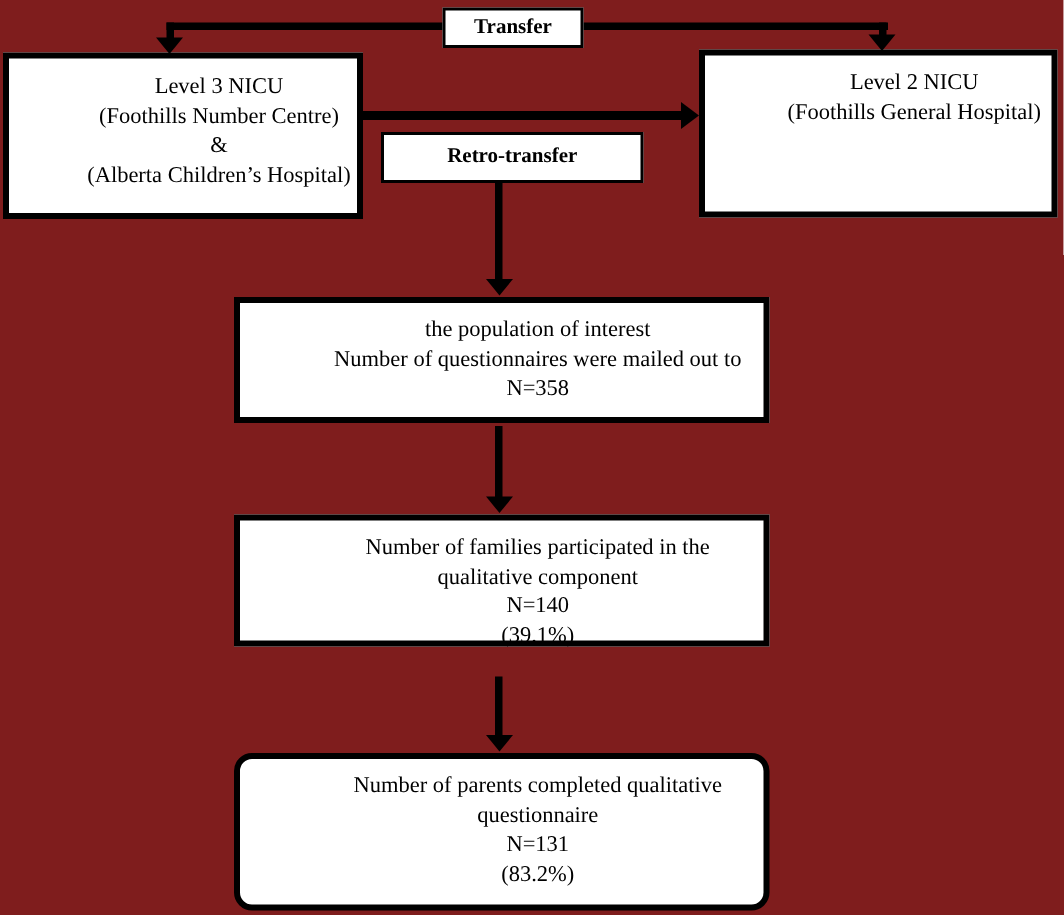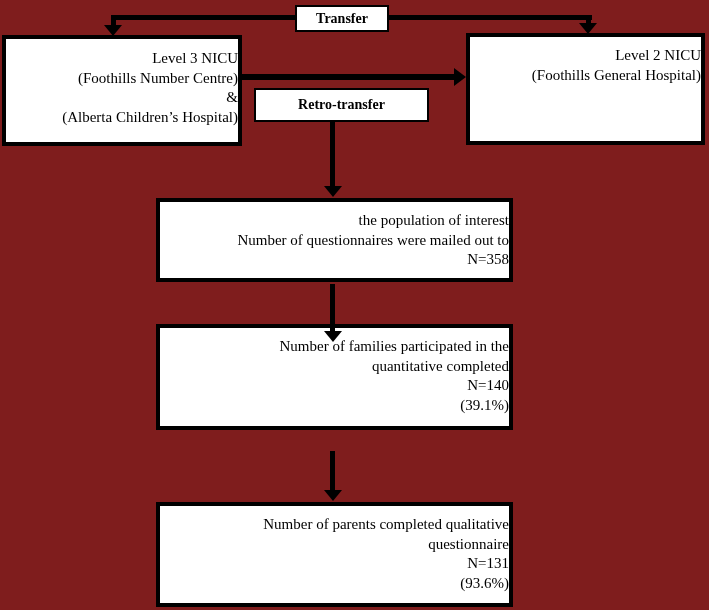--- a/index.html
+++ b/index.html
@@ -19,21 +19,21 @@
   
   .box {
     position: absolute;
     box-sizing: border-box;
     background: #ffffff;
     border: 4px solid #000000;
     display: flex;
     justify-content: center;
   }
   .box .txt {
-    text-align: right;
+    text-align: center;
     line-height: 1.30;
     color: #000000;
     font-size: 15px;
     width: 100%;
     margin-left: 48px;
   }
   .box .txt div { white-space: nowrap; }
 
   
   .label-box {
@@ -50,22 +50,22 @@
     font-weight: bold;
     font-size: 14px;
     color: #000000;
     white-space: nowrap;
   }
 
   
   #box-level3  { left: 2px;   top: 35px;  width: 240px; height: 111px; }
   #box-level2  { left: 466px; top: 33px;  width: 239px; height: 112px; }
   #box-mailed  { left: 156px; top: 198px; width: 357px; height: 84px;  }
-  #box-quant   { left: 156px; top: 324px; width: 357px; height: 106px; }
-  #box-qual    { left: 156px; top: 502px; width: 357px; height: 105px; }
+  #box-quant   { left: 156px; top: 343px; width: 357px; height: 88px; }
+  #box-qual    { left: 156px; top: 502px; width: 357px; height: 105px; border-radius: 12px; }
 
   #box-level3 .txt  { padding-top: 10px; }
   #box-level2 .txt  { padding-top: 9px; }
   #box-mailed .txt  { padding-top: 9px; }
   #box-quant .txt   { padding-top: 9px; }
   #box-qual .txt    { padding-top: 9px; }
 
   
   #label-transfer { left: 295px; top: 5px;  width: 94px;  height: 27px; }
   #label-retro    { left: 254px; top: 88px; width: 175px; height: 34px; }
@@ -167,31 +167,31 @@
       <div>N=358</div>
     </div>
   </div>
 
   <div class="seg" id="seg-v2"></div>
   <div class="arrow-down" id="head-v2"></div>
 
   <div class="box" id="box-quant">
     <div class="txt">
       <div>Number of families participated in the</div>
-      <div>quantitative completed</div>
+      <div>qualitative component</div>
       <div>N=140</div>
       <div>(39.1%)</div>
     </div>
   </div>
 
   <div class="seg" id="seg-v3"></div>
   <div class="arrow-down" id="head-v3"></div>
 
   <div class="box" id="box-qual">
     <div class="txt">
       <div>Number of parents completed qualitative</div>
       <div>questionnaire</div>
       <div>N=131</div>
-      <div>(93.6%)</div>
+      <div>(83.2%)</div>
     </div>
   </div>
 
 </div>
 
 </body></html>

